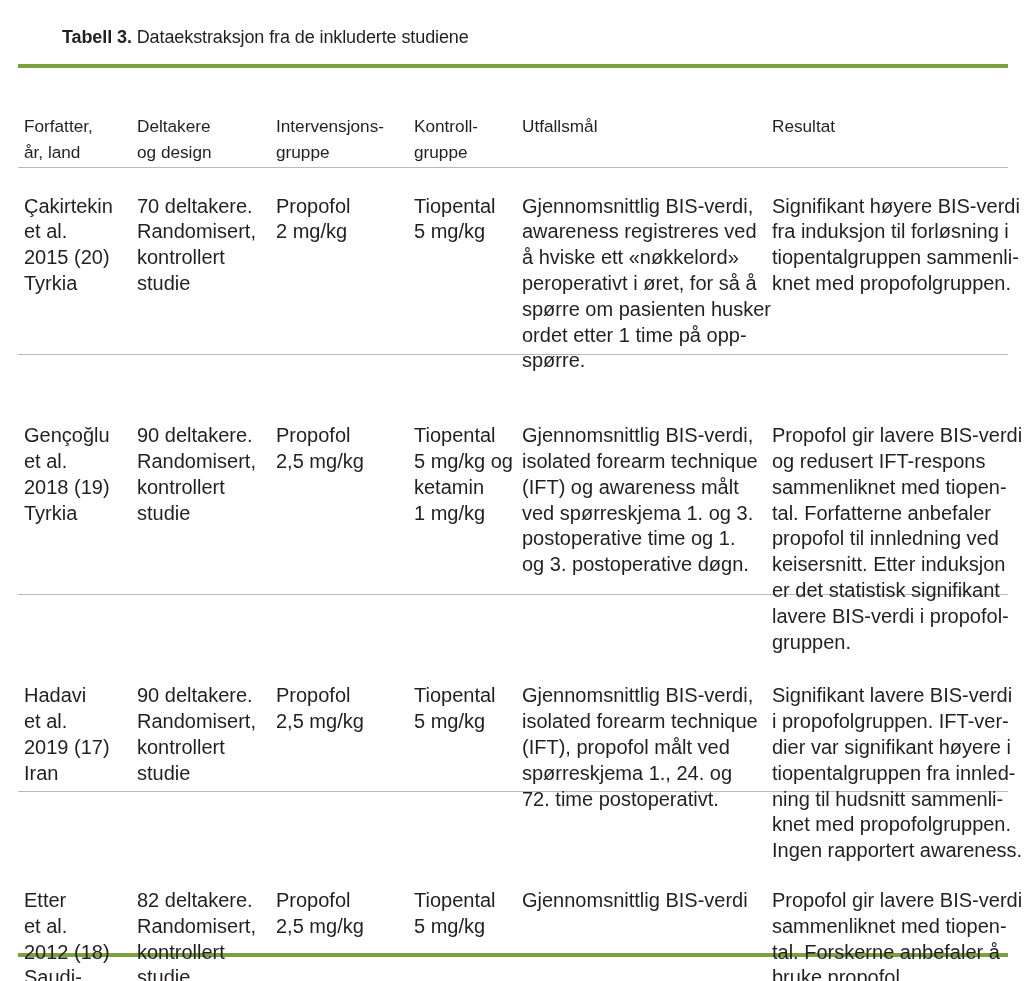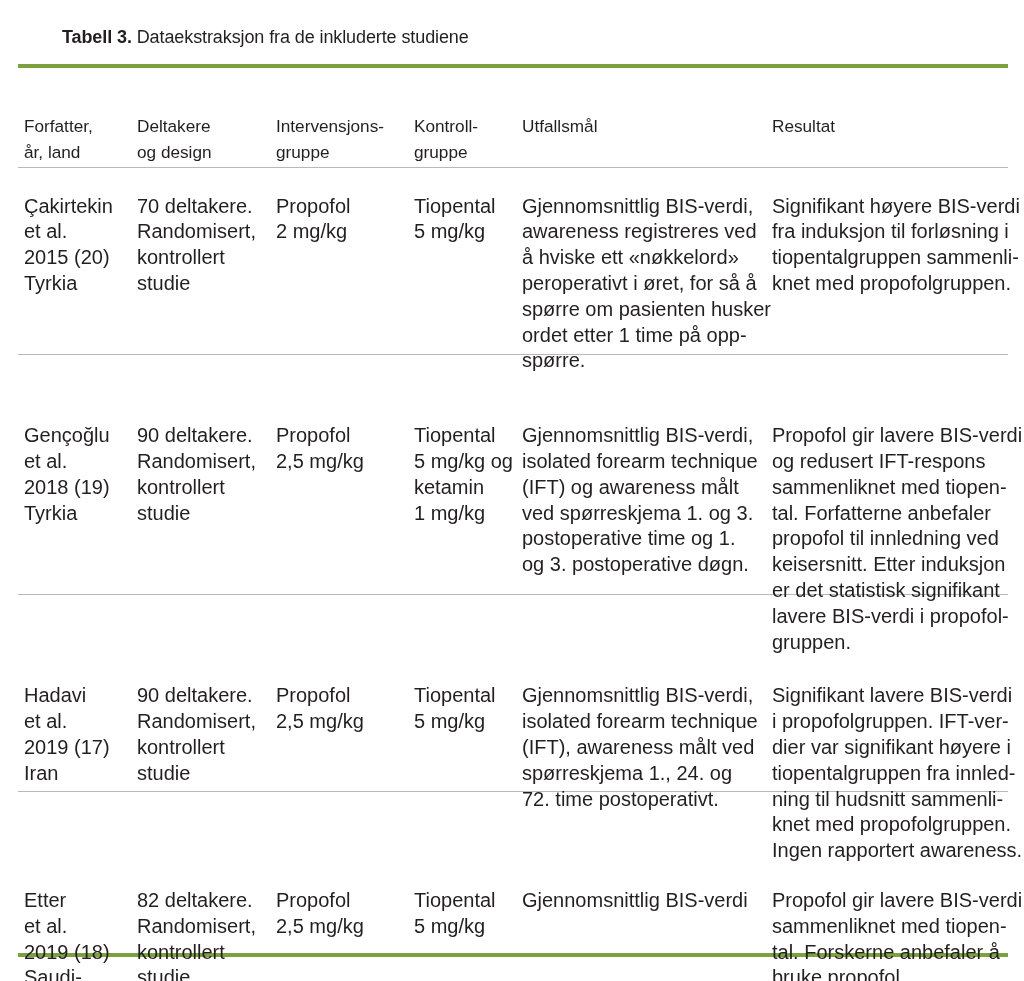--- a/index.html
+++ b/index.html
@@ -180,27 +180,27 @@
       </tr>
       <tr class="body-row row-r3">
         <td></td>
         <td><span class="cell-lines"><span class="ln">Hadavi</span><span class="ln">et al.</span><span class="ln">2019 (17)</span><span class="ln">Iran</span></span></td>
         <td><span class="cell-lines"><span class="ln">90 deltakere.</span><span class="ln">Randomisert,</span><span class="ln">kontrollert</span><span class="ln">studie</span></span></td>
         <td><span class="cell-lines"><span class="ln">Propofol</span><span class="ln">2,5 mg/kg</span></span></td>
         <td><span class="cell-lines"><span class="ln">Tiopental</span><span class="ln">5 mg/kg</span></span></td>
         <td>
           <span class="cell-lines"><span class="ln">Gjennomsnittlig BIS-verdi,</span></span>
           <span class="cell-lines it"><span class="ln">isolated forearm technique</span></span>
-          <span class="cell-lines"><span class="ln">(IFT), awareness målt ved</span><span class="ln">spørreskjema 1., 24. og</span><span class="ln">72. time postoperativt.</span></span>
+          <span class="cell-lines"><span class="ln">(IFT), propofol målt ved</span><span class="ln">spørreskjema 1., 24. og</span><span class="ln">72. time postoperativt.</span></span>
         </td>
         <td><span class="cell-lines"><span class="ln">Signifikant lavere BIS-verdi</span><span class="ln">i propofolgruppen. IFT-ver-</span><span class="ln">dier var signifikant høyere i</span><span class="ln">tiopentalgruppen fra innled-</span><span class="ln">ning til hudsnitt sammenli-</span><span class="ln">knet med propofolgruppen.</span><span class="ln">Ingen rapportert awareness.</span></span></td>
       </tr>
       <tr class="body-row row-r4">
         <td></td>
-        <td><span class="cell-lines"><span class="ln">Etter</span><span class="ln">et al.</span><span class="ln">2019 (18)</span><span class="ln">Saudi-</span></span></td>
+        <td><span class="cell-lines"><span class="ln">Etter</span><span class="ln">et al.</span><span class="ln">2012 (18)</span><span class="ln">Saudi-</span></span></td>
         <td><span class="cell-lines"><span class="ln">82 deltakere.</span><span class="ln">Randomisert,</span><span class="ln">kontrollert</span><span class="ln">studie</span></span></td>
         <td><span class="cell-lines"><span class="ln">Propofol</span><span class="ln">2,5 mg/kg</span></span></td>
         <td><span class="cell-lines"><span class="ln">Tiopental</span><span class="ln">5 mg/kg</span></span></td>
         <td>
           <span class="cell-lines"><span class="ln">Gjennomsnittlig BIS-verdi</span></span>
           
           
         </td>
         <td><span class="cell-lines"><span class="ln">Propofol gir lavere BIS-verdi</span><span class="ln">sammenliknet med tiopen-</span><span class="ln">tal. Forskerne anbefaler å</span><span class="ln">bruke propofol.</span></span></td>
       </tr>

